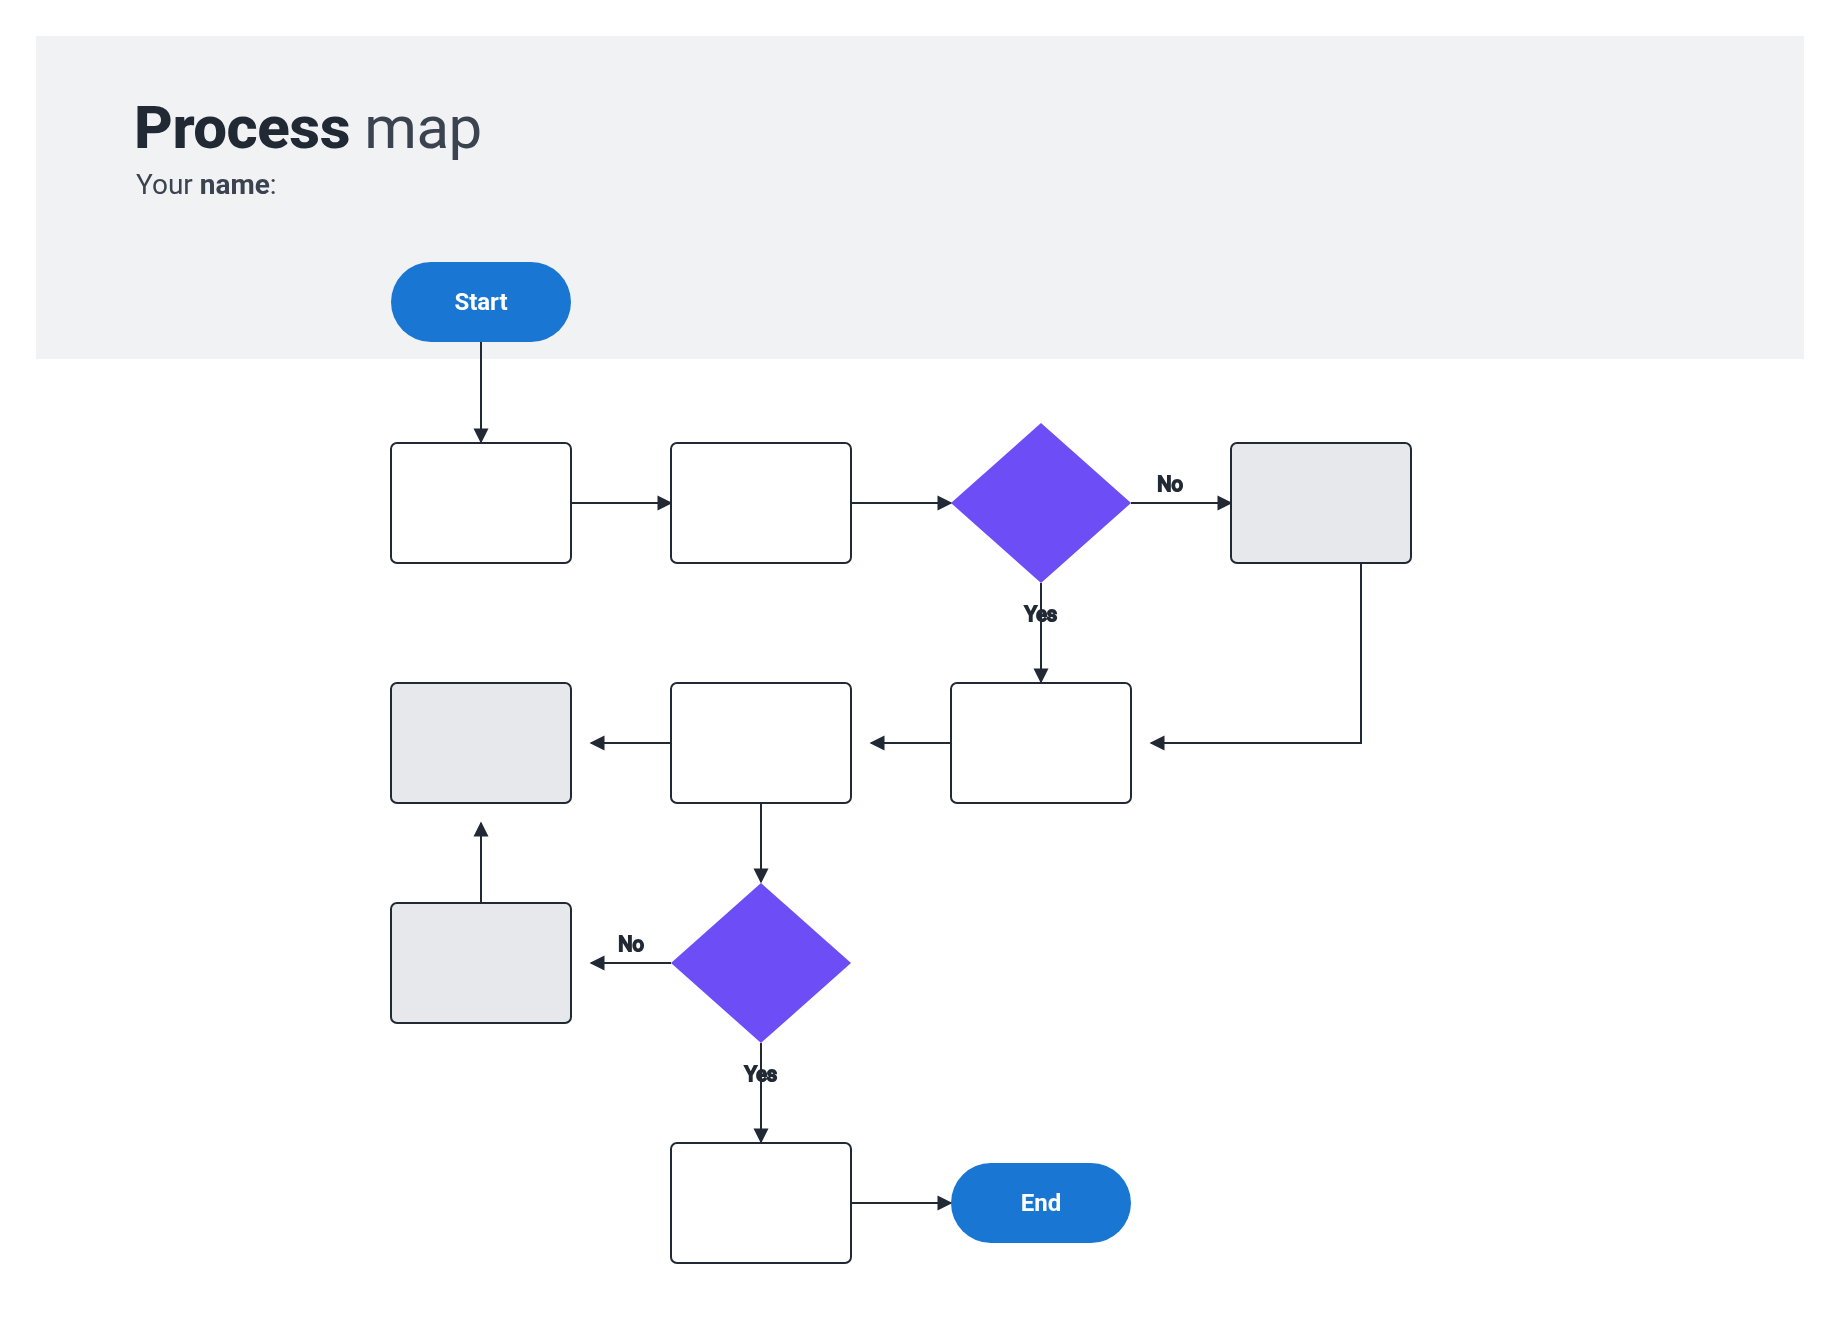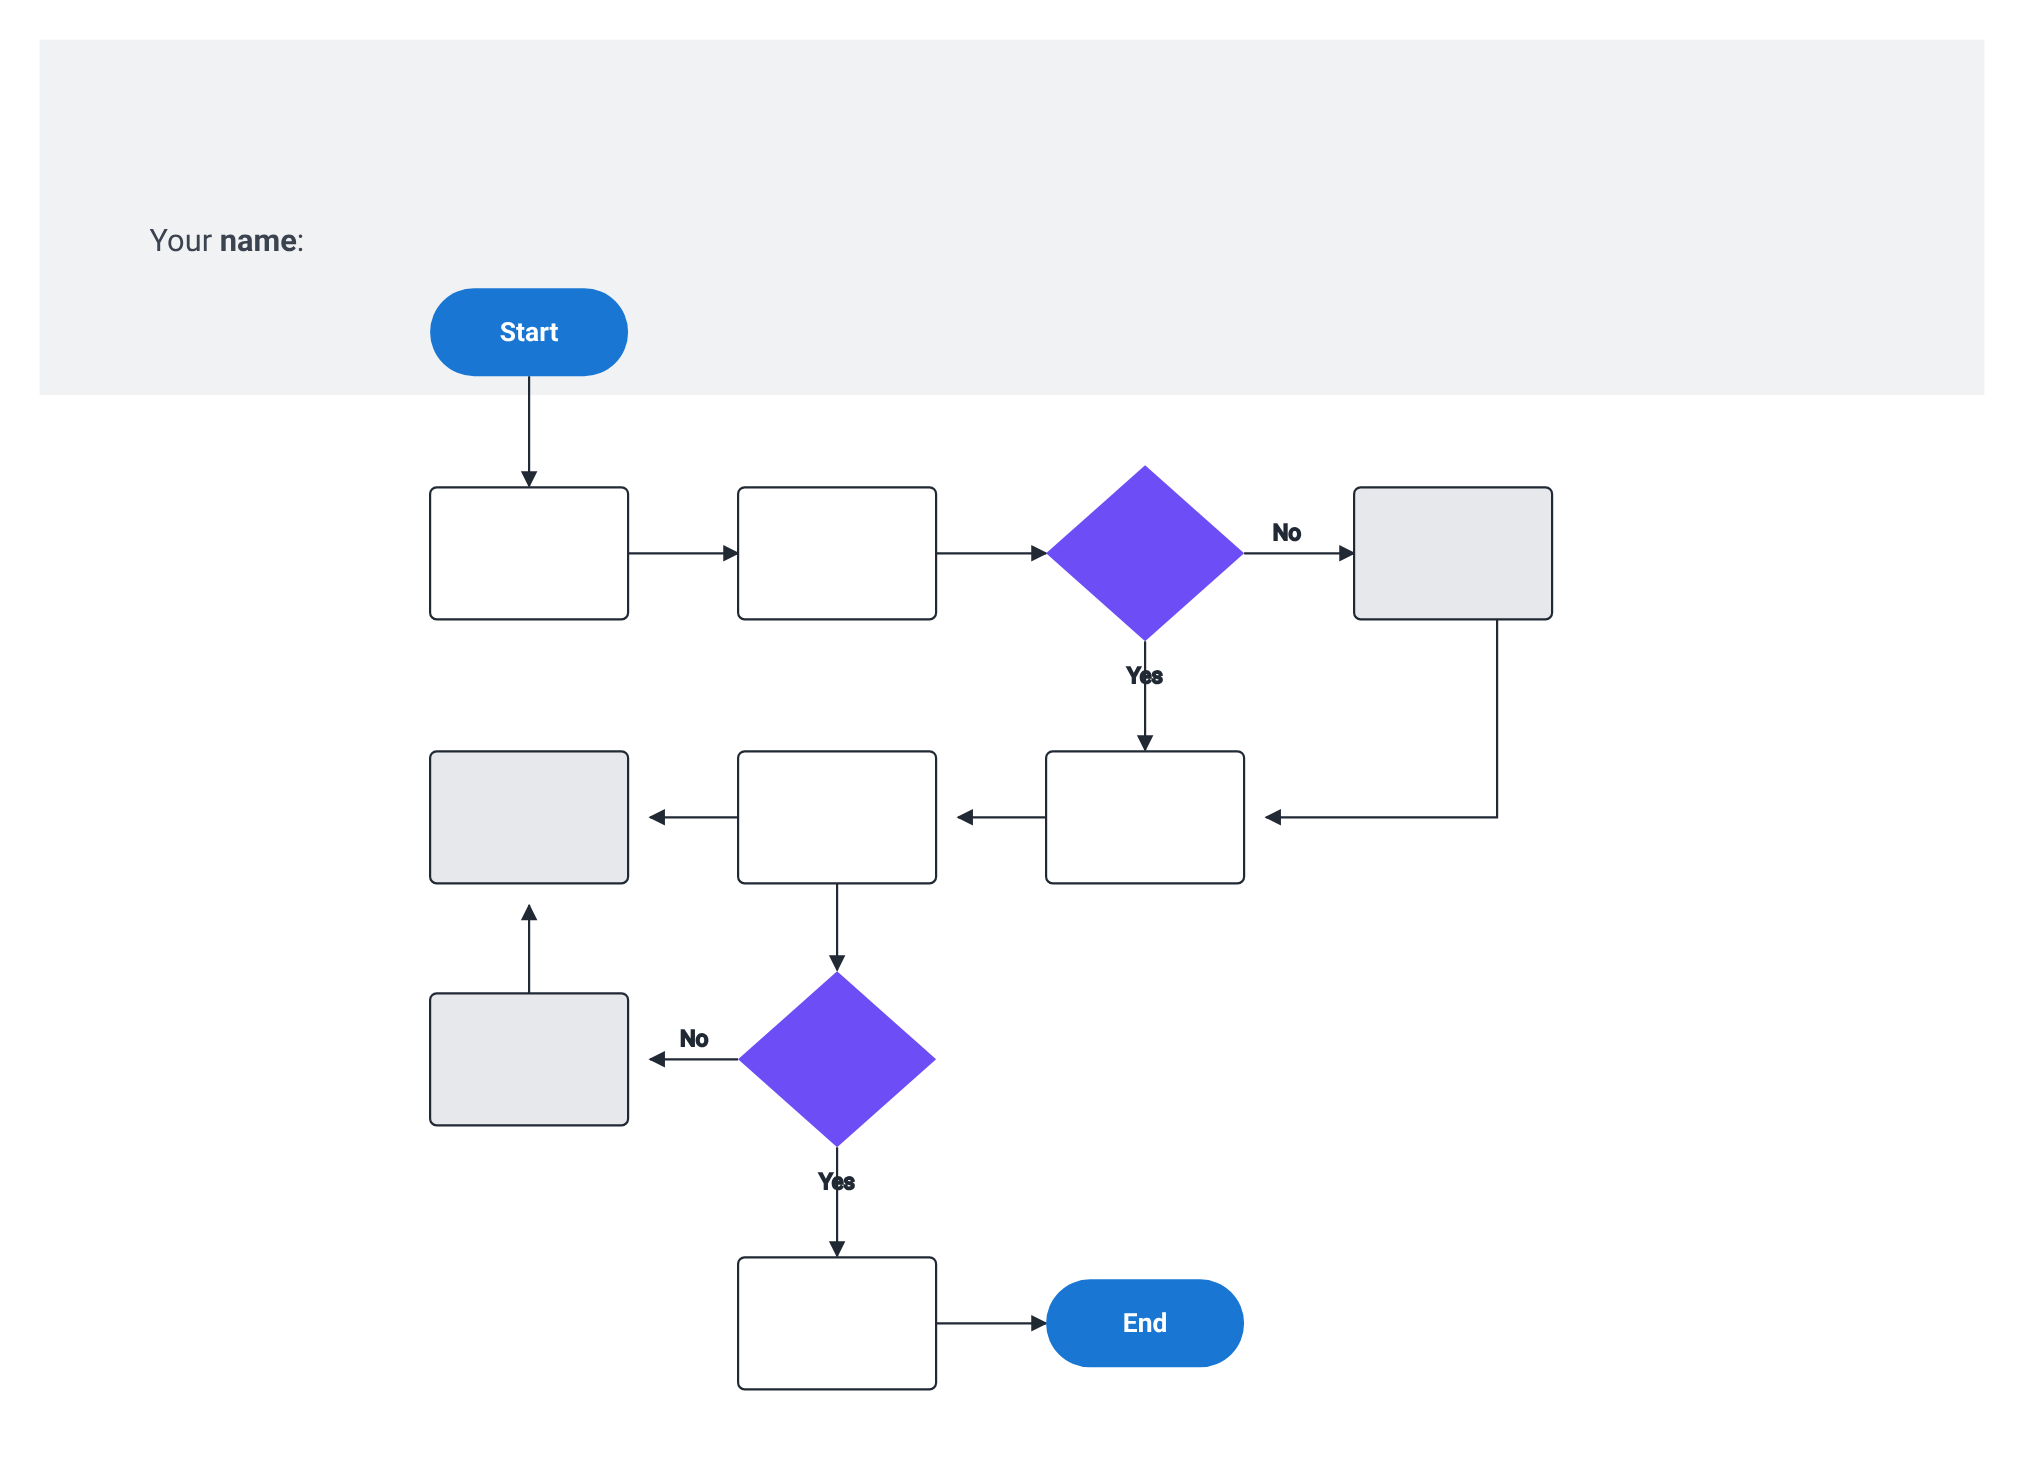--- a/index.html
+++ b/index.html
@@ -29,21 +29,21 @@
     left: 134px;
     top: 92px;
     font-size: 60px;
     letter-spacing: -0.5px;
   }
   .title .bold { font-weight: 800; color:#212934;}
   .title .light { font-weight: 400; color:#3b4350;}
   .subtitle {
     position: absolute;
     left: 136px;
-    top: 202px;
+    top: 168px;
     font-size: 28px;
     color:#3b4350;
   }
   .subtitle .b { font-weight: 700; }
   svg.diagram {
     position: absolute;
     left: 0;
     top: 0;
   }
   .node-label {
@@ -61,20 +61,23 @@
     dominant-baseline: middle;
     font-family: inherit;
   }
 </style>
 </head>
 <body>
 
 <div class="page">
   <div class="header-band"></div>
 
+  <div class="title">
+    <span class="bold">Process</span><span class="light"> map</span>
+  </div>
 
   <div class="subtitle">
     <span>Your </span><span class="b">name</span><span>:</span>
   </div>
 
   <svg class="diagram" width="1840" height="1333">
     <defs>
       <marker id="arrow" viewBox="0 0 12 12" refX="10" refY="6" markerWidth="9" markerHeight="9" orient="auto-start-reverse">
         <path d="M1,1 L11,6 L1,11 Z" fill="#212934"></path>
       </marker>

